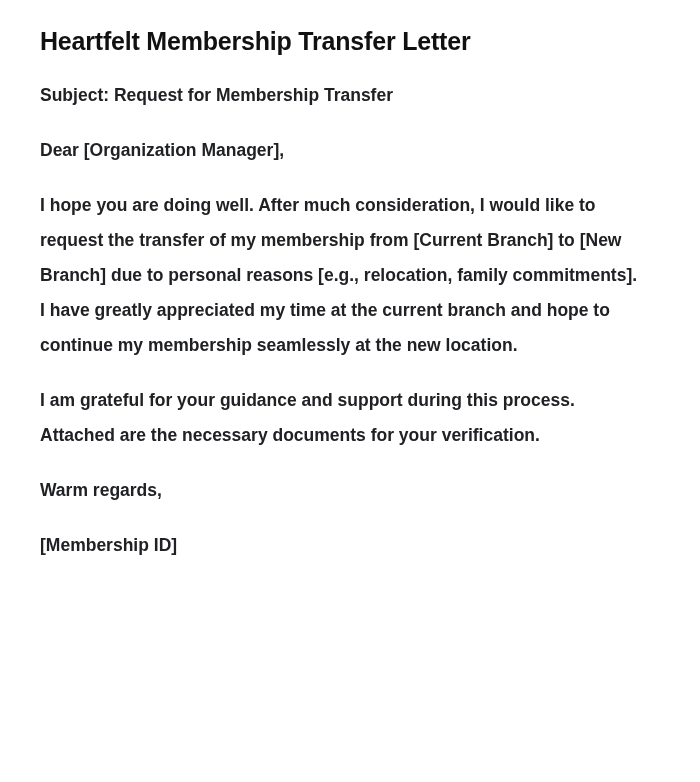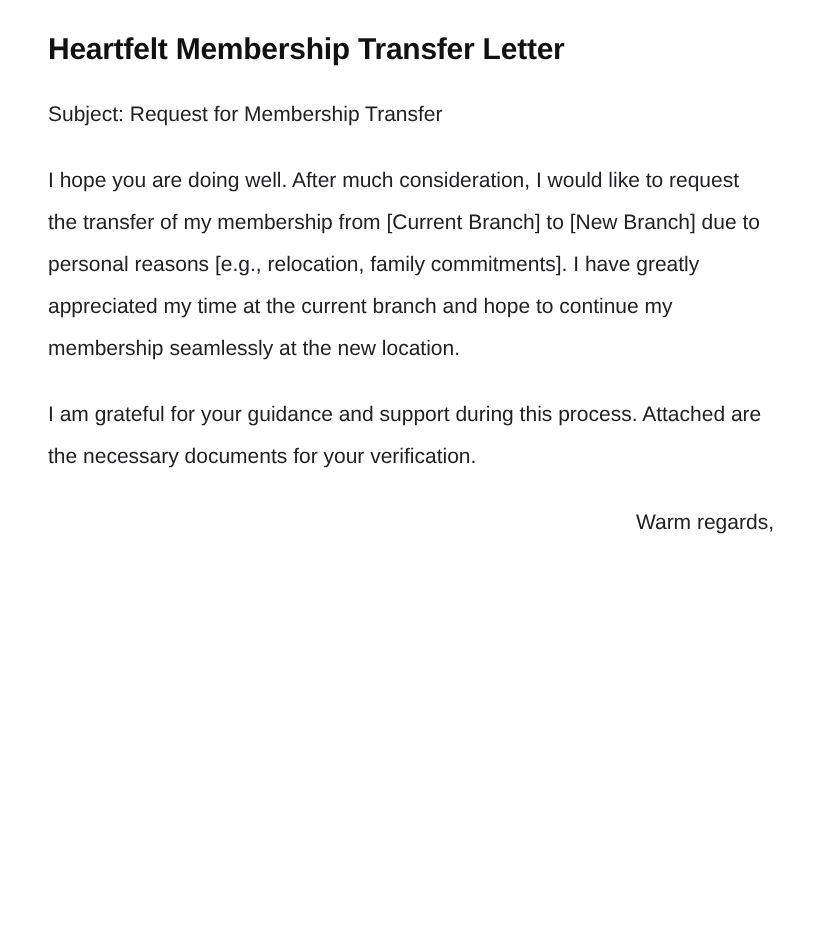--- a/index.html
+++ b/index.html
@@ -35,52 +35,53 @@
     max-width: 620px;
   }
 
   .letter-body {
     max-width: 605px;
   }
 
   .letter-para {
     font-size: 17.5px;
     line-height: 35px;
-    font-weight: normal;
+    font-weight: bold;
     color: #202124;
     margin: 0 0 20px 0;
     white-space: normal;
     word-wrap: break-word;
   }
 
   .letter-para:last-child {
     margin-bottom: 0;
   }
 
   
   .letter-para.sig-line {
     margin-bottom: 20px;
-    text-align: right;
   }
 </style>
 </head>
 <body>
 
 <div class="page">
 
   <h1 class="letter-title">Heartfelt Membership Transfer Letter</h1>
 
   <div class="letter-body">
 
     <p class="letter-para">Subject: Request for Membership Transfer</p>
 
+    <p class="letter-para">Dear [Organization Manager],</p>
 
     <p class="letter-para">I hope you are doing well. After much consideration, I would like to request the transfer of my membership from [Current Branch] to [New Branch] due to personal reasons [e.g., relocation, family commitments]. I have greatly appreciated my time at the current branch and hope to continue my membership seamlessly at the new location.</p>
 
     <p class="letter-para">I am grateful for your guidance and support during this process. Attached are the necessary documents for your verification.</p>
 
     <p class="letter-para sig-line">Warm regards,</p>
 
 
+    <p class="letter-para sig-line">[Membership ID]</p>
 
 
   </div>
 </div>
 
 </body></html>

